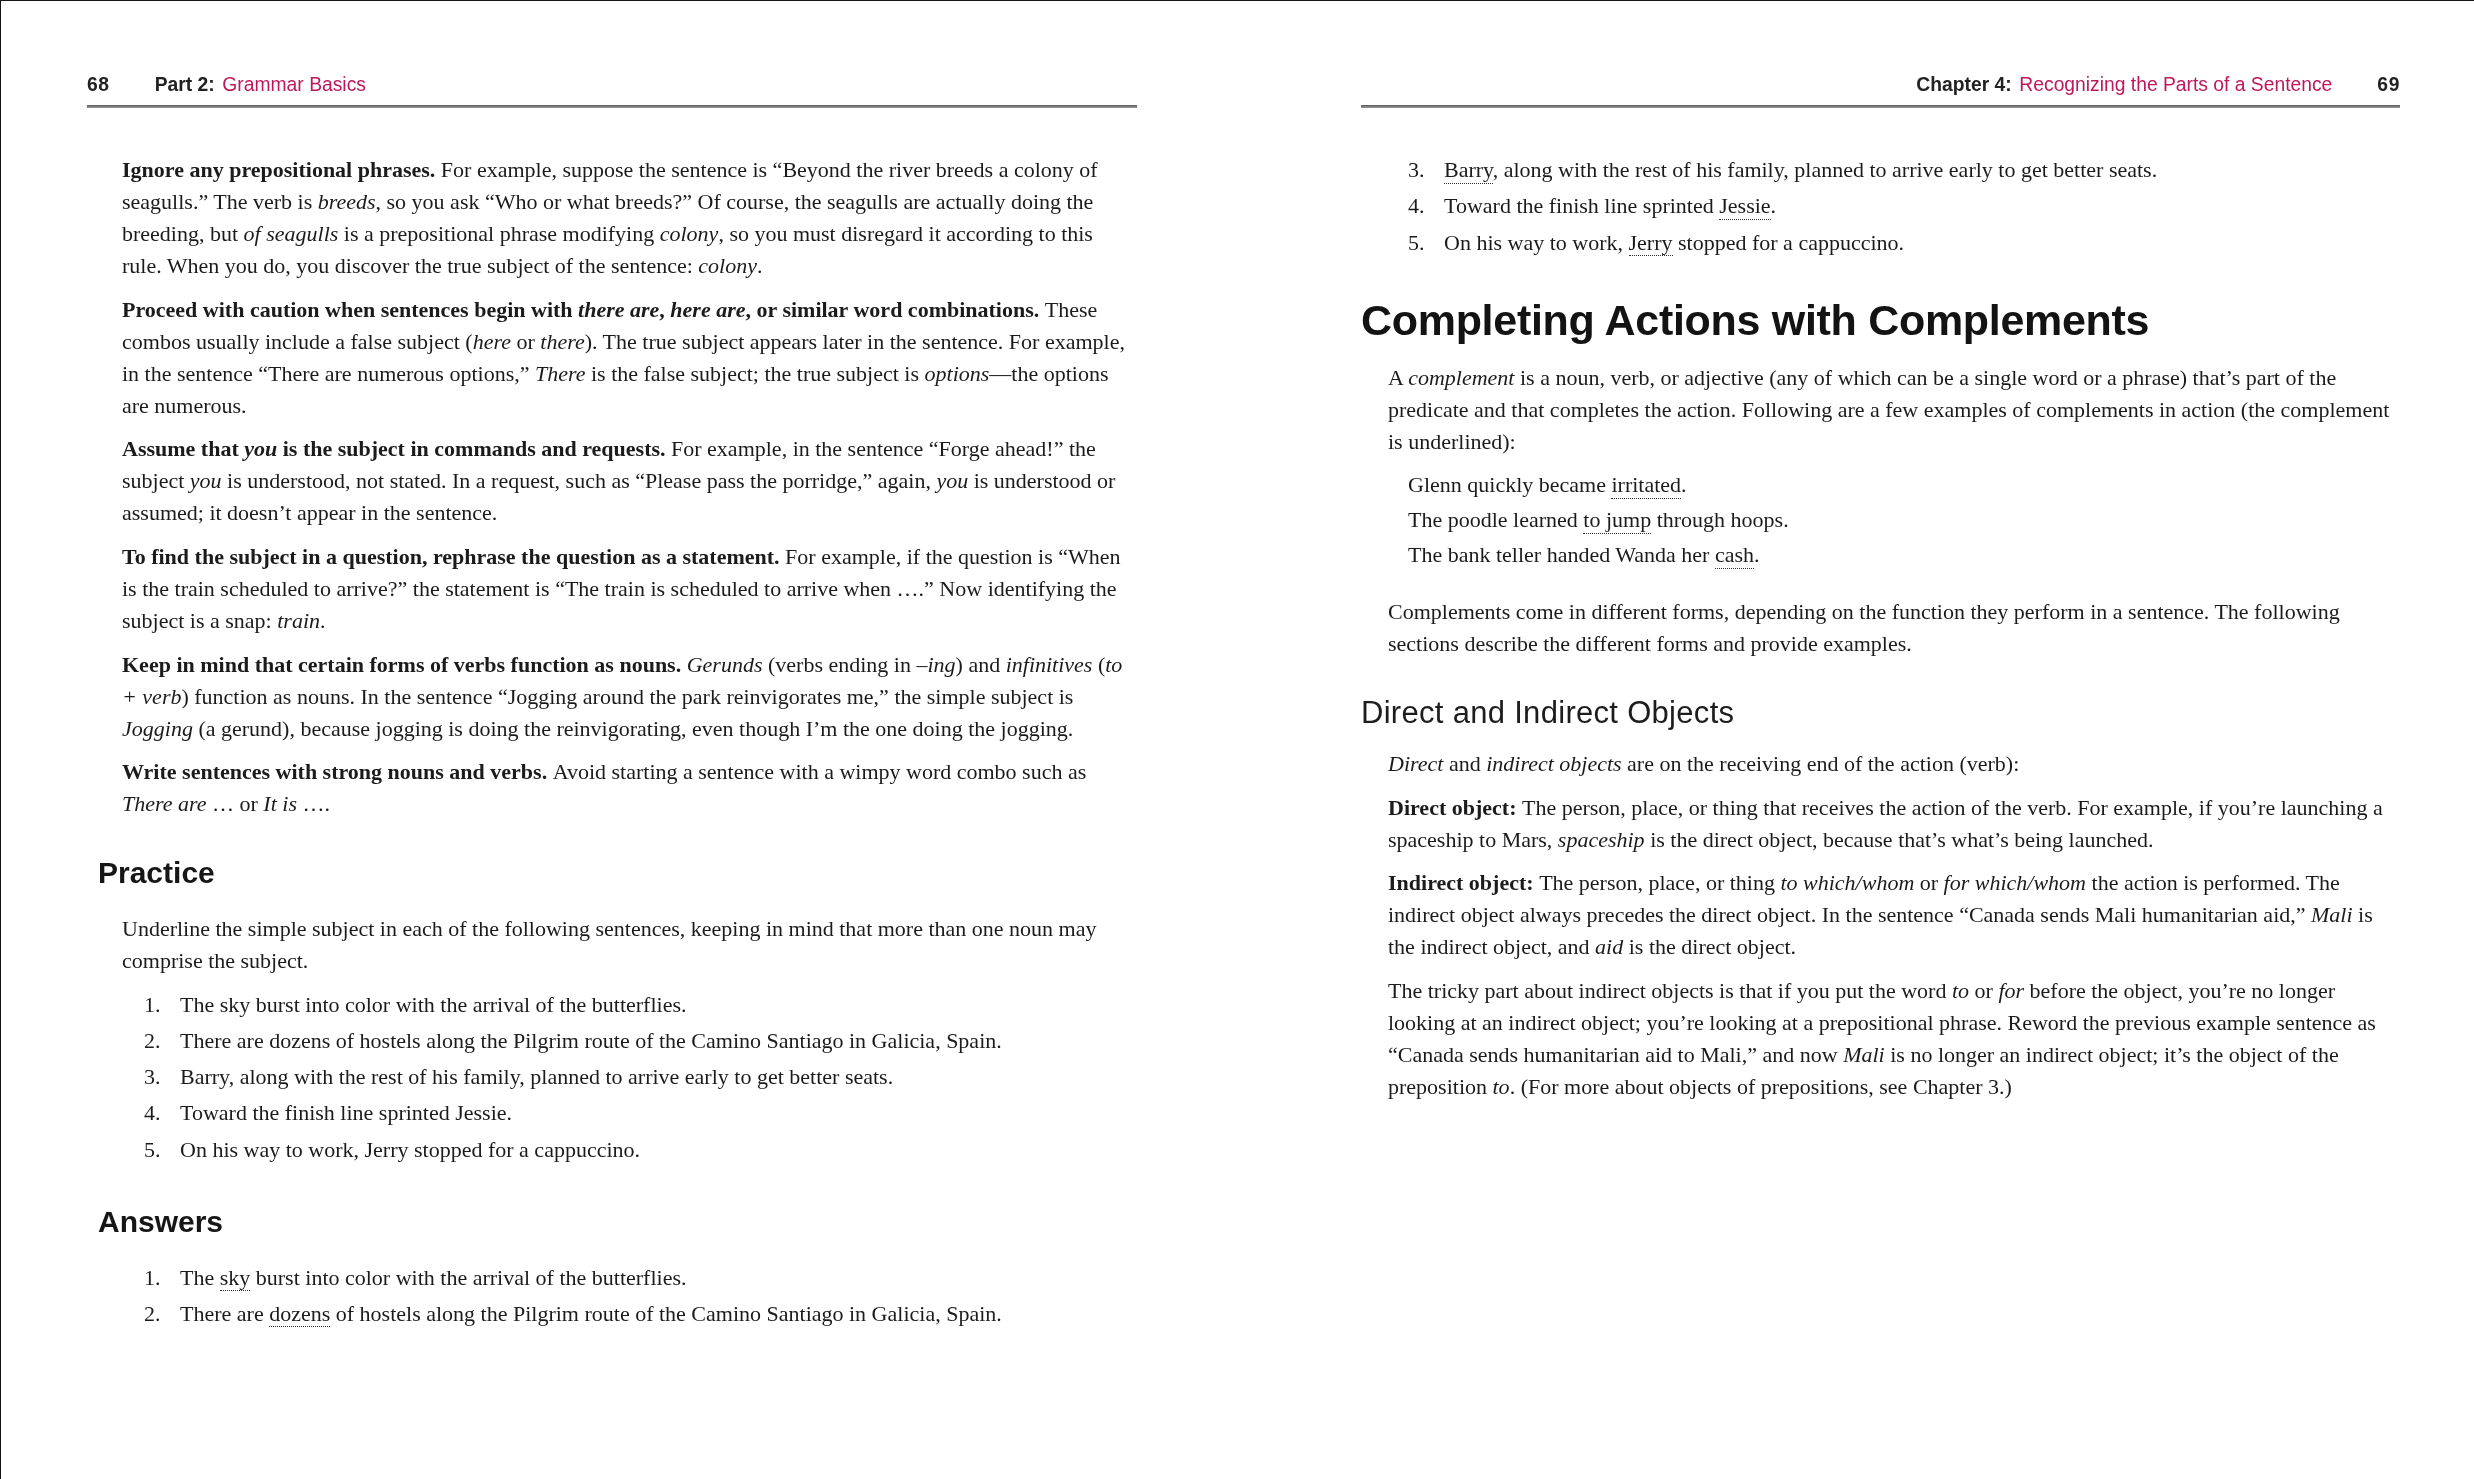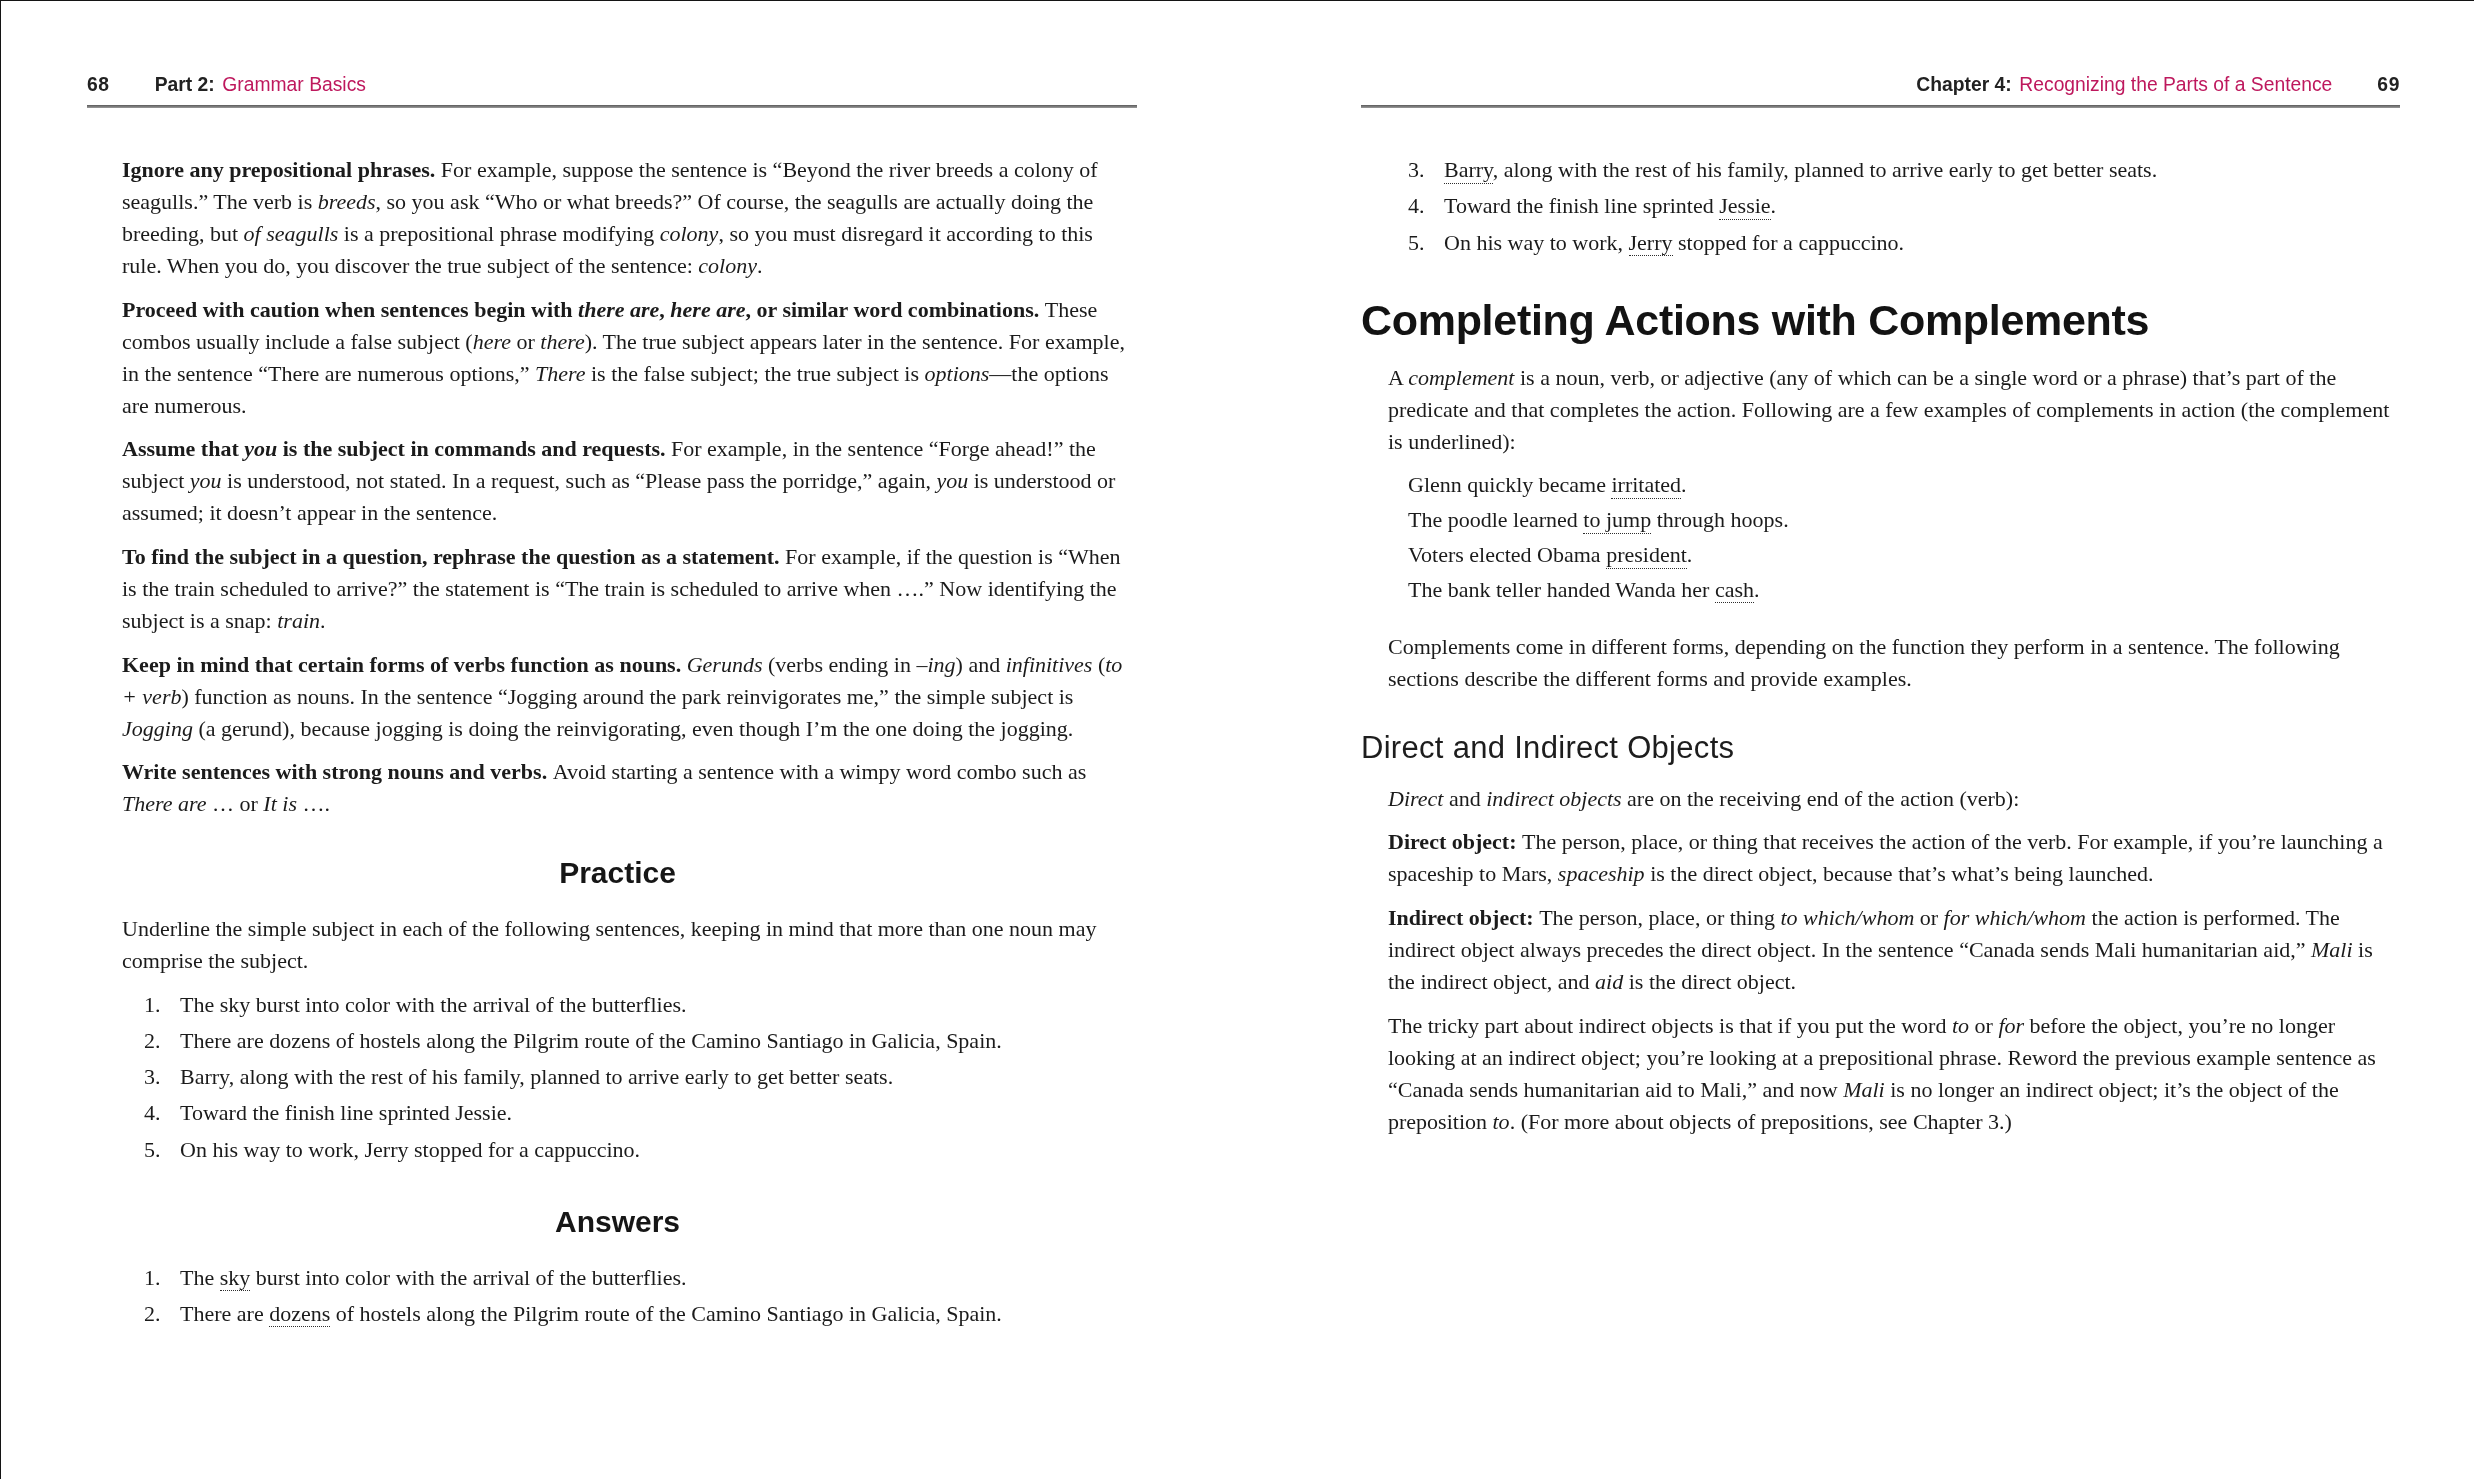--- a/index.html
+++ b/index.html
@@ -44,21 +44,21 @@
 
   .s-n{font-style:normal;}
   .s-b{font-weight:bold;}
   .s-i{font-style:italic;}
   .s-bi{font-weight:bold;font-style:italic;}
   .s-u{border-bottom:1.9px dotted #2e2e2e;padding-bottom:0.6px;}
 
   .heading-sub{
     font-family:"Liberation Sans","DejaVu Sans",sans-serif;
     font-size:30px;line-height:36px;font-weight:700;
-    margin:35px 0 22px 11px;color:#161616;text-align:center;
+    margin:35px 0 22px 11px;color:#161616;
   }
   .heading-h1{
     font-family:"Liberation Sans","DejaVu Sans",sans-serif;
     font-size:43px;line-height:50px;font-weight:700;
     letter-spacing:-0.3px;
     margin:37px 0 17px 0;color:#131313;
   }
   .heading-h2{
     font-family:"Liberation Sans","DejaVu Sans",sans-serif;
     font-size:31px;line-height:37px;font-weight:400;
@@ -166,23 +166,20 @@
       <p class="para"><span class="s-n">A </span><span class="s-i">complement</span><span class="s-n"> is a noun, verb, or adjective (any of which can be a single word or a phrase) that’s part of the predicate and that completes the action. Following are a few examples of complements in action (the complement is underlined):</span></p>
 
       <div class="list examples">
           <div class="li-row">
             <span class="li-text"><span class="s-n">Glenn quickly became </span><span class="s-u">irritated</span><span class="s-n">.</span></span>
           </div>
           <div class="li-row">
             <span class="li-text"><span class="s-n">The poodle learned </span><span class="s-u">to jump</span><span class="s-n"> through hoops.</span></span>
           </div>
           <div class="li-row">
-            <span class="li-text"><span class="s-n">Voters elected Obama </span><span class="s-u">president</span><span class="s-n">.</span></span>
-          </div>
-          <div class="li-row">
             <span class="li-text"><span class="s-n">The bank teller handed Wanda her </span><span class="s-u">cash</span><span class="s-n">.</span></span>
           </div>
         </div>
 
       <p class="para"><span class="s-n">Complements come in different forms, depending on the function they perform in a sentence. The following sections describe the different forms and provide examples.</span></p>
 
       <h2 class="heading-h2">Direct and Indirect Objects</h2>
       <p class="para"><span class="s-i">Direct</span><span class="s-n"> and </span><span class="s-i">indirect objects</span><span class="s-n"> are on the receiving end of the action (verb):</span></p>
       <p class="para"><span class="s-b">Direct object: </span><span class="s-n">The person, place, or thing that receives the action of the verb. For example, if you’re launching a spaceship to Mars, </span><span class="s-i">spaceship</span><span class="s-n"> is the direct object, because that’s what’s being launched.</span></p>
       <p class="para"><span class="s-b">Indirect object: </span><span class="s-n">The person, place, or thing </span><span class="s-i">to which/whom</span><span class="s-n"> or </span><span class="s-i">for which/whom</span><span class="s-n"> the action is performed. The indirect object always precedes the direct object. In the sentence “Canada sends Mali humanitarian aid,” </span><span class="s-i">Mali</span><span class="s-n"> is the indirect object, and </span><span class="s-i">aid</span><span class="s-n"> is the direct object.</span></p>

